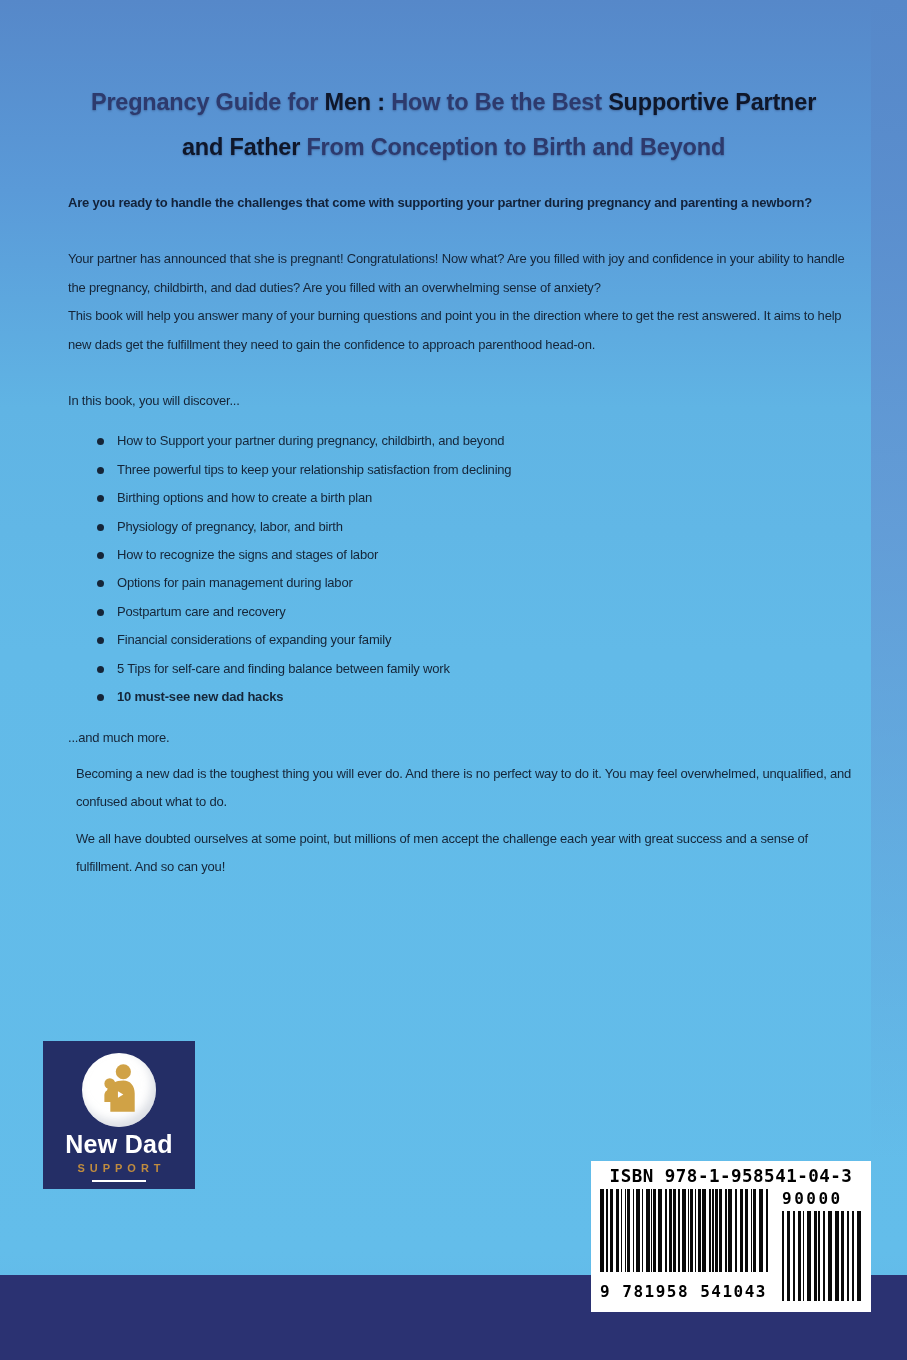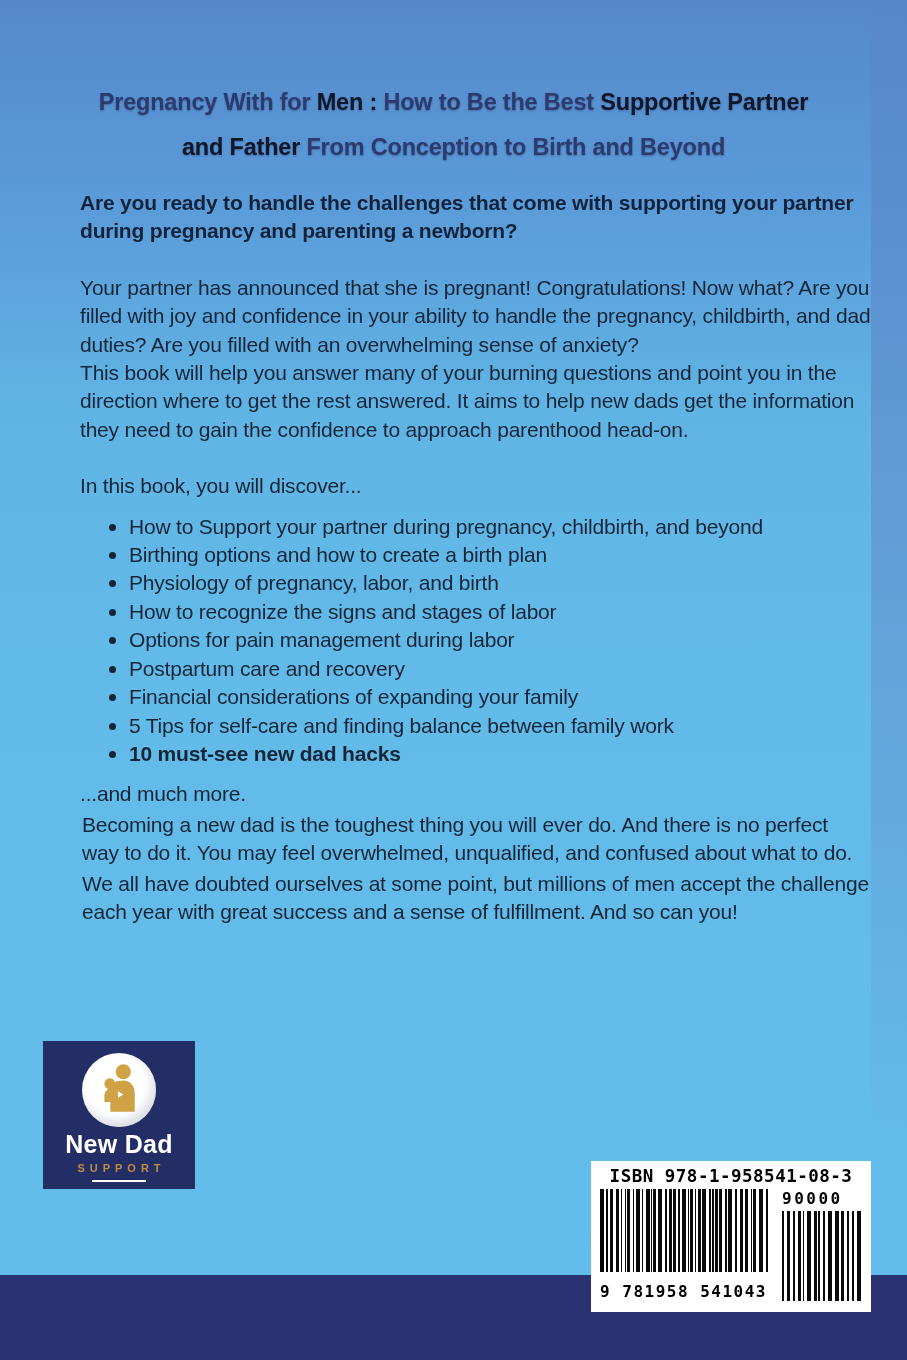--- a/index.html
+++ b/index.html
@@ -16,36 +16,36 @@
     position:absolute;left:0;right:0;bottom:0;height:85px;background:#2b3272;
   }
   .title{
     position:absolute;top:80px;left:18px;right:18px;margin:0;
     text-align:center;font-size:23.5px;font-weight:bold;line-height:45px;
     letter-spacing:-.2px;text-shadow:0 1px 2px rgba(25,35,75,.35);
   }
   .seg-navy{color:#2d3a6d}
   .seg-white{color:#0f172a}
   .text-col{
-    position:absolute;left:80px;width:792px;top:189px;
-    color:#152538;font-size:21px;line-height:28.4px;letter-spacing:-.2px;
+    position:absolute;left:68px;width:792px;top:189px;
+    color:#152538;font-size:13px;line-height:28.4px;letter-spacing:-.2px;
   }
   .hook{font-weight:bold;margin:0 0 28px 0;color:#12223a;}
   .intro{margin:0 0 28px 0;}
   .intro p{margin:0;}
   .discover{margin:0;}
   ul.bullets{list-style:none;margin:12px;padding:0;}
   ul.bullets li{position:relative;padding-left:37px;}
   ul.bullets li::before{
     content:"";position:absolute;left:17px;top:11px;width:7px;height:7px;
     border-radius:50%;background:#152538;
   }
   ul.bullets li.bold{font-weight:bold;}
   .more{margin:0;}
-  .closing p{margin:2px;}
+  .closing p{margin:8px;}
   .logo-box{
     position:absolute;left:43px;top:1041px;width:152px;height:148px;
     background:#242e66;display:flex;flex-direction:column;align-items:center;
   }
   .logo-circle{
     width:74px;height:74px;border-radius:50%;background:#ffffff;margin-top:12px;
     display:flex;align-items:center;justify-content:center;
     box-shadow:inset -4px -6px 10px rgba(190,195,205,.55);
   }
   .logo-name{color:#ffffff;font-weight:bold;font-size:25px;margin-top:3px;letter-spacing:.3px;}
@@ -74,31 +74,32 @@
     letter-spacing:2.5px;text-align:left;white-space:nowrap;color:#000;
   }
   .addon-bars{flex:1;margin-top:3px;}
 </style>
 </head>
 <body>
 
 <div class="right-strip"></div>
 <div class="bottom-band"></div>
 
-<h1 class="title" id="title-line"><span class="seg-navy">Pregnancy With for </span><span class="seg-white">Men : </span><span class="seg-navy"> How to Be the Best </span><span class="seg-white">Supportive Partner</span><br><span class="seg-white">and Father </span><span class="seg-navy">From Conception to Birth and Beyond</span></h1>
+<h1 class="title" id="title-line"><span class="seg-navy">Pregnancy Guide for </span><span class="seg-white">Men : </span><span class="seg-navy"> How to Be the Best </span><span class="seg-white">Supportive Partner</span><br><span class="seg-white">and Father </span><span class="seg-navy">From Conception to Birth and Beyond</span></h1>
 
 <div class="text-col">
   <p class="hook">Are you ready to handle the challenges that come with supporting your partner during pregnancy and parenting a newborn?</p>
   <div class="intro" id="intro">
       <p>Your partner has announced that she is pregnant! Congratulations! Now what? Are you filled with joy and confidence in your ability to handle the pregnancy, childbirth, and dad duties?  Are you filled with an overwhelming sense of anxiety?</p>
-      <p>This book will help you answer many of your burning questions and point you in the direction where to get the rest answered. It aims to help new dads get the information they need to gain the confidence to approach parenthood head-on.</p>
+      <p>This book will help you answer many of your burning questions and point you in the direction where to get the rest answered. It aims to help new dads get the fulfillment they need to gain the confidence to approach parenthood head-on.</p>
     </div>
   <p class="discover">In this book, you will discover...</p>
   <ul class="bullets" id="bullets">
       <li>How to Support your partner during pregnancy, childbirth, and beyond</li>
+      <li>Three powerful tips to keep your relationship satisfaction from declining</li>
       <li>Birthing options and how to create a birth plan</li>
       <li>Physiology of pregnancy, labor, and birth</li>
       <li>How to recognize the signs and stages of labor</li>
       <li>Options for pain management during labor</li>
       <li>Postpartum care and recovery</li>
       <li>Financial considerations of expanding your family</li>
       <li>5 Tips for self-care and finding balance between family work</li>
       <li class="bold">10 must-see new dad hacks</li>
     </ul>
   <p class="more">...and much more.</p>
@@ -121,21 +122,21 @@
         </g>
       </svg>
     </span>
   </div>
   <div class="logo-name">New Dad</div>
   <div class="logo-tag">SUPPORT</div>
   <div class="logo-rule"></div>
 </div>
 
 <div class="barcode-box">
-  <div class="isbn-line">ISBN 978-1-958541-08-3</div>
+  <div class="isbn-line">ISBN 978-1-958541-04-3</div>
   <div class="bc-row">
     <div class="bc-main">
       <div class="bars main-bars" id="main-bars">
           <i style="width: 4px; margin-right: 2px;"></i>
           <i style="width: 2px; margin-right: 2px;"></i>
           <i style="width: 3px; margin-right: 3px;"></i>
           <i style="width: 3px; margin-right: 2px;"></i>
           <i style="width: 1px; margin-right: 3px;"></i>
           <i style="width: 1px; margin-right: 1px;"></i>
           <i style="width: 3px; margin-right: 3px;"></i>

